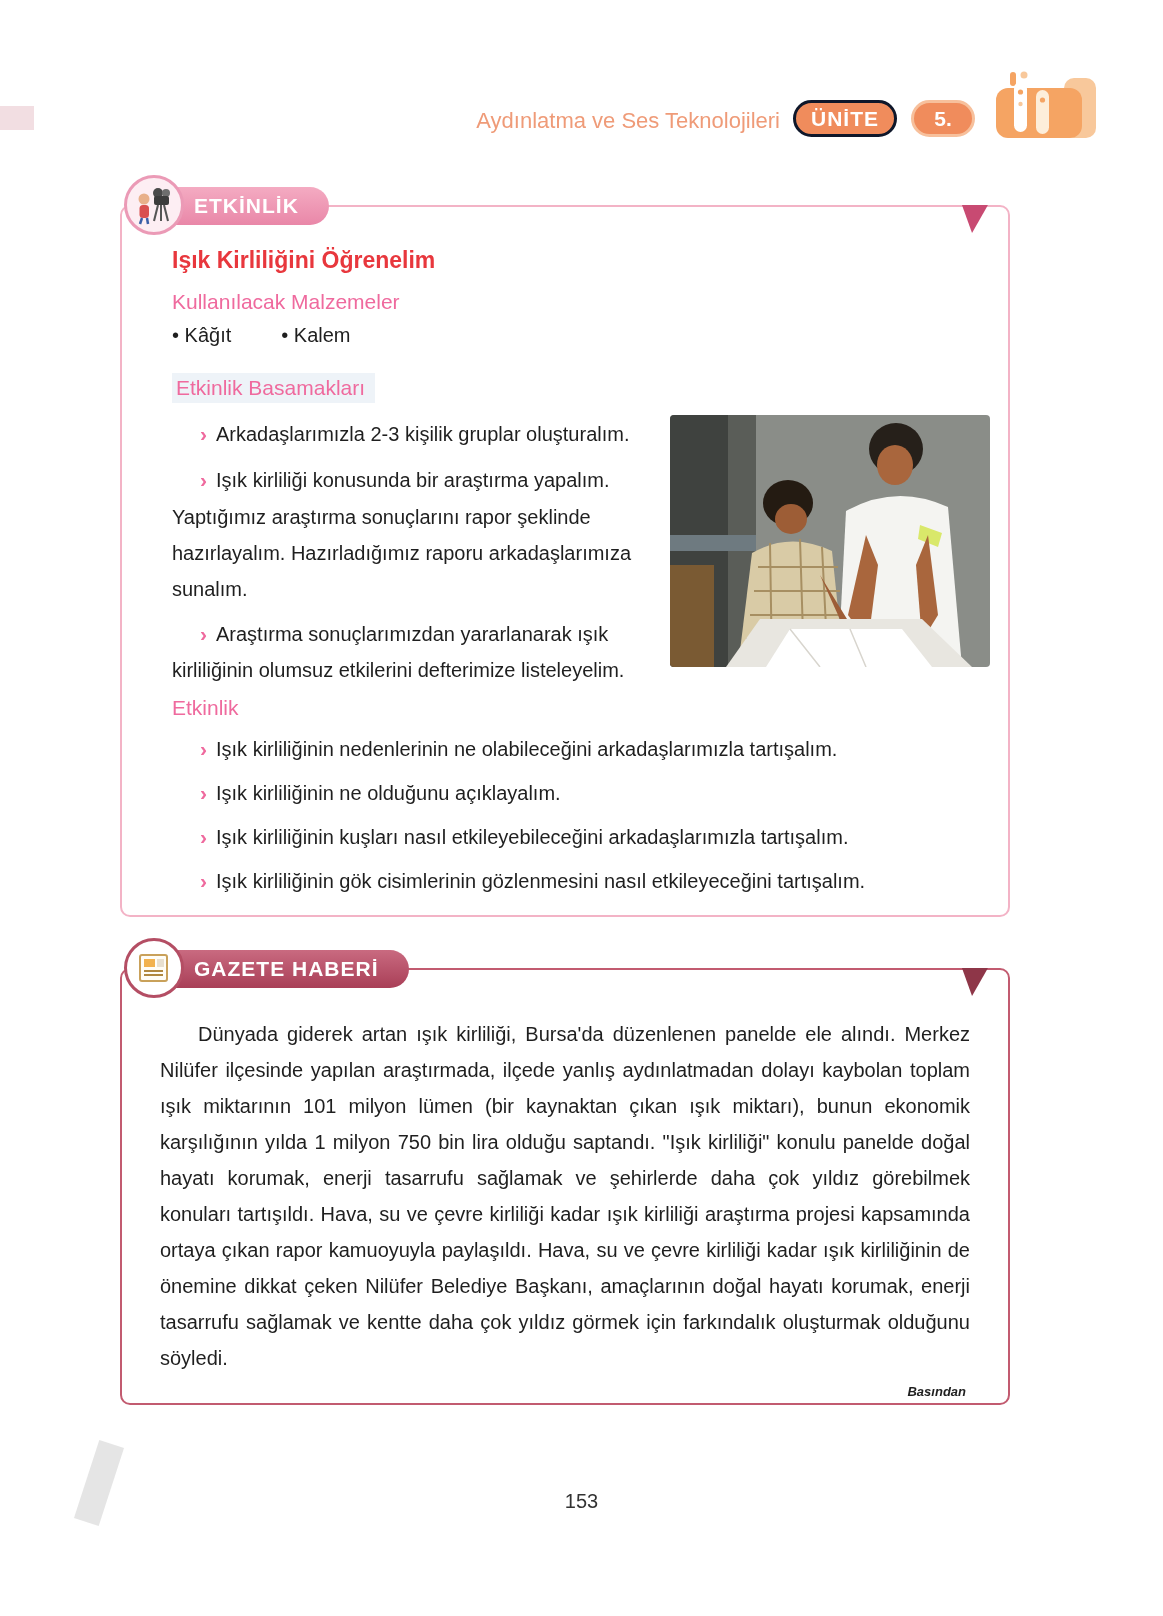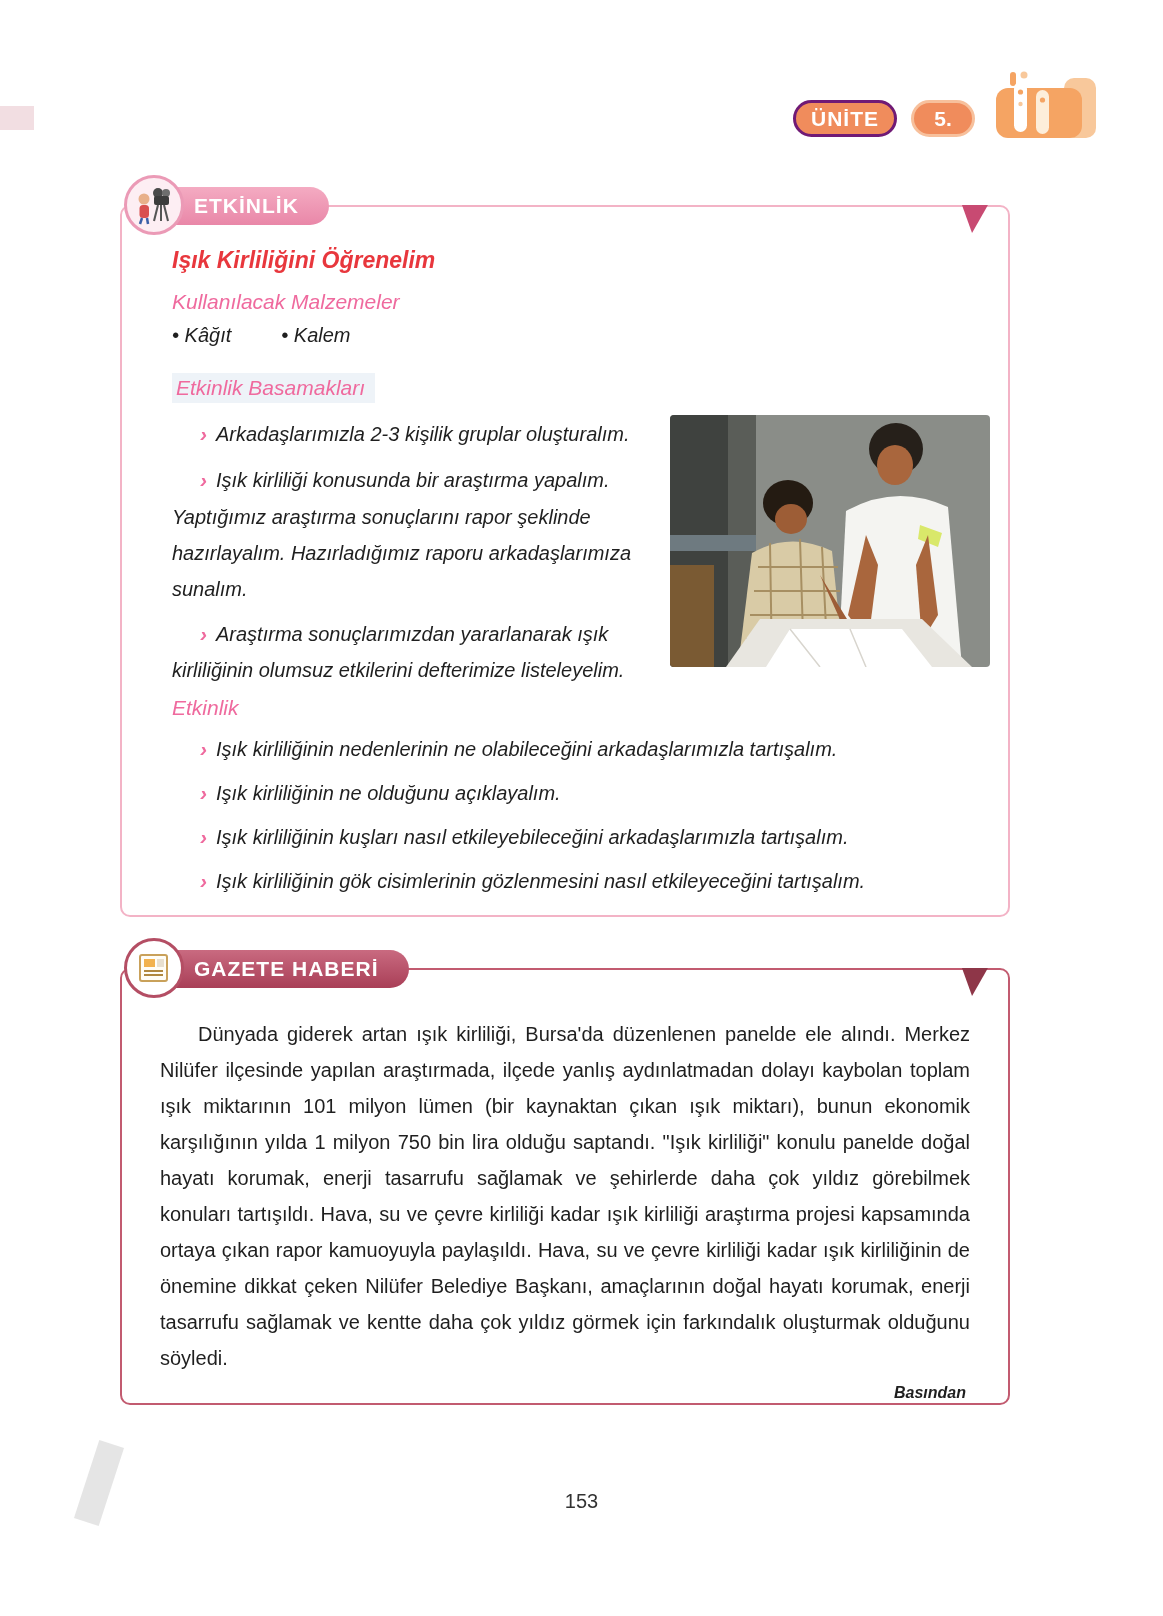--- a/index.html
+++ b/index.html
@@ -6,21 +6,21 @@
   html,body { background:#ffffff; }
   body { font-family:"Liberation Sans", sans-serif; color:#1f1f1f; }
   .page { position:relative; width:1163px; height:1616px; background:#ffffff; overflow:hidden; margin:0 auto; }
 
   
   .edge-strip-top { position:absolute; left:0; top:106px; width:34px; height:24px; background:#f2dee2; }
   .edge-mark-bottom { position:absolute; left:86px; top:1442px; width:26px; height:82px; background:#cfcfcf; opacity:.55; transform:rotate(18deg); }
 
   
   .header-title { position:absolute; left:430px; top:108px; width:350px; text-align:right; color:#ef9b78; font-size:22px; }
-  .unit-pill { position:absolute; left:793px; top:100px; width:104px; height:37px; background:#f08c5c; border:3px solid #701a75; border-radius:19px; color:#fff; font-weight:bold; font-size:21px; display:flex; align-items:center; justify-content:center; letter-spacing:1px; }
+  .unit-pill { position:absolute; left:793px; top:100px; width:104px; height:37px; background:#f08c5c; border:3px solid #0f172a; border-radius:19px; color:#fff; font-weight:bold; font-size:21px; display:flex; align-items:center; justify-content:center; letter-spacing:1px; }
   .unit-num-pill { position:absolute; left:911px; top:100px; width:64px; height:37px; background:#f08c5c; border:3px solid #f7c09c; border-radius:19px; color:#fff; font-weight:bold; font-size:21px; display:flex; align-items:center; justify-content:center; }
   .unit-decoration { position:absolute; left:980px; top:70px; }
 
   
   .box { position:absolute; left:120px; width:890px; background:#fff; border-radius:10px; }
   .activity-box { top:205px; height:712px; border:2px solid #f3b3c6; }
   .news-box { top:968px; height:437px; border:2px solid #c25b70; }
 
   .fold { position:absolute; top:-2px; right:22px; width:0; height:0; border-style:solid; border-width:28px 12px 0 14px; border-color:transparent; transform:skewX(-8deg); }
   .fold-pink { border-top-color:#c84a72; }
@@ -29,47 +29,48 @@
   
   .tag { position:absolute; top:-20px; left:8px; height:40px; }
   .tag-pill { display:inline-block; height:38px; line-height:38px; color:#fff; font-weight:bold; font-size:21px; letter-spacing:1px; padding:0 30px 0 64px; border-radius:20px; }
   .pill-pink { background:linear-gradient(#f4abc2,#e987a8); }
   .pill-maroon { background:linear-gradient(#c96a80,#a93f57); }
   .tag-circle { position:absolute; left:-6px; top:-12px; width:60px; height:60px; border-radius:50%; display:flex; align-items:center; justify-content:center; }
   .circle-pink { background:#fdeef3; border:3px solid #eb9ab6; }
   .circle-maroon { background:#ffffff; border:3px solid #b44e64; }
 
   
-  .box-content { padding:40px 18px 0 50px; height:100%; overflow:hidden;font-style:italic; }
+  .box-content { padding:40px 18px 0 50px; height:100%; overflow:hidden; }
   .act-title { color:#e8373d; font-size:23px; font-weight:bold; margin-bottom:16px; }
   .pink-heading { color:#ef6a9e; font-size:21px; font-weight:normal; margin-bottom:10px; }
   .steps-heading { display:inline-block; background:#eef3f8; padding:3px 10px 3px 4px; margin-top:12px; margin-bottom:12px; }
   .materials { display:flex; gap:50px; font-size:20px; margin-bottom:14px; }
   .steps-area { }
   .photo { float:right; width:320px; height:252px; margin-left:20px; margin-bottom:8px; border-radius:4px; overflow:hidden; }
   .step { font-size:20px; line-height:1.8; text-indent:28px; margin-bottom:8px; }
   .arrow { color:#ef6a9e; font-weight:bold; margin-right:9px; font-size:21px; }
   .questions-heading { clear:both; margin-top:6px; }
   .question { margin-bottom:6px; }
 
   
   .news-content { padding:46px 38px 0 38px; height:100%; overflow:hidden; }
   .news-body { font-size:20px; line-height:1.8; text-align:justify; text-indent:38px; }
-  .news-source { font-size:16px; font-style:italic; font-weight:bold; text-align:right; margin-top:8px; padding-right:4px; }
+  .news-source { font-size:13px; font-style:italic; font-weight:bold; text-align:right; margin-top:8px; padding-right:4px; }
 
   .page-number { position:absolute; left:0; top:1490px; width:100%; text-align:center; font-size:20px; color:#333; }
 </style>
 </head>
 <body>
 
 <div class="page">
 
   <div class="edge-strip-top"></div>
   <div class="edge-mark-bottom"></div>
 
+  <span class="header-title">Aydınlatma ve Ses Teknolojileri</span>
   <span class="unit-pill">ÜNİTE</span>
   <span class="unit-num-pill">5.</span>
   <div class="unit-decoration">
     <svg width="120" height="85" viewBox="0 0 120 85">
       <rect x="84" y="8" width="32" height="60" rx="10" fill="#f8c89b"></rect>
       <rect x="16" y="18" width="86" height="50" rx="12" fill="#f5a463"></rect>
       <rect x="30" y="2" width="6" height="14" rx="3" fill="#f5a463"></rect>
       <circle cx="44" cy="5" r="3.5" fill="#f8c89b"></circle>
       <rect x="34" y="12" width="13" height="50" rx="6.5" fill="#ffffff"></rect>
       <rect x="56" y="20" width="13" height="44" rx="6.5" fill="#fdeeda"></rect>

